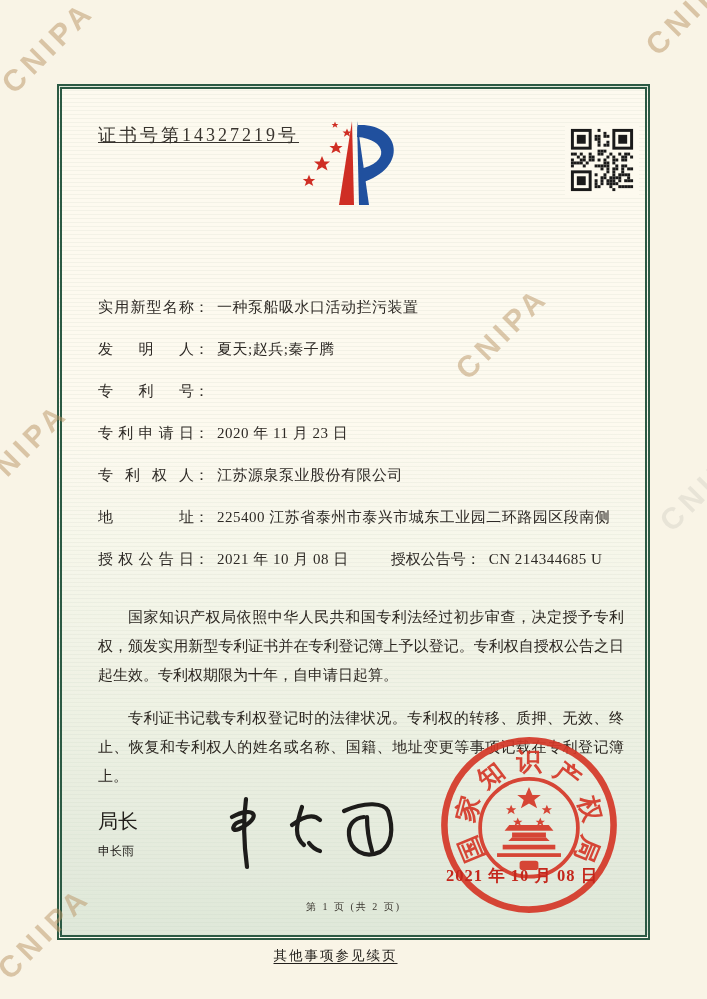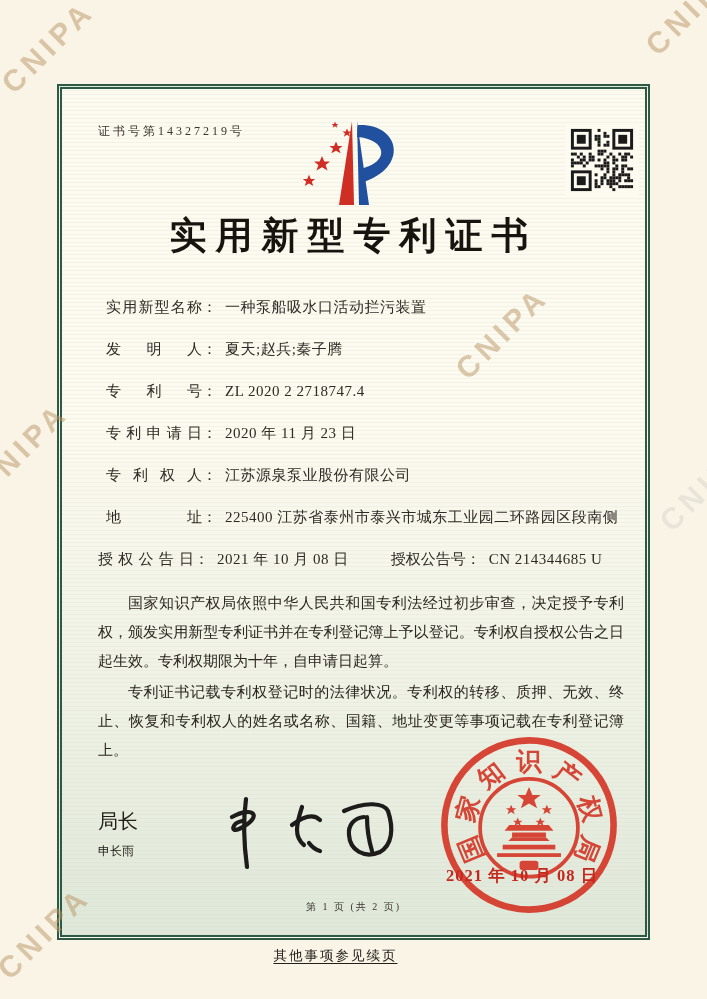--- a/index.html
+++ b/index.html
@@ -18,39 +18,39 @@
   .wm.faint{color:rgba(90,90,90,.10);}
   
   .frame{
     position:absolute;left:57px;top:84px;width:593px;height:856px;
     border:5px double #2c5a44;box-sizing:border-box;
     background:
       linear-gradient(180deg, rgba(235,240,228,0) 40%, rgba(205,222,203,.30) 72%, rgba(198,216,198,.55) 100%),
       repeating-linear-gradient(0deg, rgba(110,145,120,.07) 0 1px, rgba(0,0,0,0) 1px 4px),
       #fdfaef;
   }
-  .cert-no{position:absolute;left:36px;top:34px;font-size:12px;letter-spacing:3px;color:#38342e;}
+  .cert-no{position:absolute;left:36px;top:34px;font-size:18px;letter-spacing:3px;color:#38342e;text-decoration:underline;}
   .logo{position:absolute;left:233px;top:24px;width:122px;height:98px;}
   .title{
     position:absolute;left:0;top:122px;width:100%;text-align:center;
     font-size:37px;font-weight:700;letter-spacing:9px;color:#17140f;
   }
   .qr{position:absolute;right:6px;top:34px;width:74px;height:74px;}
   
   .fields{position:absolute;left:36px;top:207px;width:528px;font-size:15px;line-height:22px;}
-  .frow{display:flex;margin-bottom:20px;margin-left:8px;}
+  .frow{display:flex;margin-bottom:20px;}
   .flabel{display:inline-block;width:96px;text-align:justify;text-align-last:justify;flex:0 0 96px;}
   .fcolon{flex:0 0 auto;margin-right:8px;}
   .fvalue{flex:1 1 auto;letter-spacing:.5px;}
   .grantrow{display:flex;margin-top:9px;}
   .gpair{display:flex;}
   .gpair.right{margin-left:42px;justify-content:center;}
   
   .bodytext{position:absolute;left:36px;top:500px;width:526px;font-size:15px;line-height:29px;color:#2b2620;}
-  .bodytext p{margin:0 0 2px 0;text-indent:2em;text-align:justify;}
+  .bodytext p{margin:14px 0 2px 0;text-indent:2em;text-align:justify;}
   
   .sig-label{position:absolute;left:36px;top:719px;font-size:20px;font-family:"Liberation Sans","DejaVu Sans",sans-serif;color:#23201c;}
   .sig-name{position:absolute;left:36px;top:754px;font-size:12px;font-family:"Liberation Sans","DejaVu Sans",sans-serif;color:#23201c;}
   .sig-hand{position:absolute;left:150px;top:698px;width:195px;height:88px;}
   
   .seal{position:absolute;left:373px;top:642px;width:188px;height:188px;opacity:.92;}
   .seal-date{
     position:absolute;left:384px;top:776px;width:230px;
     font-size:16.5px;letter-spacing:1px;color:#c4271c;font-weight:bold;white-space:nowrap;z-index:5;
   }
@@ -84,21 +84,20 @@
       <polygon points="44,92 57,8 59,92" fill="#cf2e24"></polygon>
       <path d="M62,8 L74,92 L64,92 Z" fill="#20509e"></path>
       <path d="M63,12 C104,10 116,54 66,70 L64,56 C96,50 92,26 62,24 Z" fill="#20509e"></path>
       <use href="#star" transform="translate(14,68) scale(0.62)" fill="#cf2e24"></use>
       <use href="#star" transform="translate(27,51) scale(0.80)" fill="#cf2e24"></use>
       <use href="#star" transform="translate(41,35) scale(0.66)" fill="#cf2e24"></use>
       <use href="#star" transform="translate(52,20) scale(0.45)" fill="#cf2e24"></use>
       <use href="#star" transform="translate(40,12) scale(0.34)" fill="#cf2e24"></use>
     </svg>
 
-    <div class="title">实用新型专利证书</div>
 
     <svg class="qr" id="qr-svg" viewBox="0 0 25 25">
         <rect x="0" y="0" width="25" height="25" fill="#fdfaef"></rect>
         <rect x="11" y="2" width="1" height="1" fill="#1a1a1a"></rect>
         <rect x="13" y="3" width="1" height="1" fill="#1a1a1a"></rect>
         <rect x="10" y="4" width="1" height="1" fill="#1a1a1a"></rect>
         <rect x="11" y="4" width="1" height="1" fill="#1a1a1a"></rect>
         <rect x="13" y="4" width="1" height="1" fill="#1a1a1a"></rect>
         <rect x="14" y="4" width="1" height="1" fill="#1a1a1a"></rect>
         <rect x="10" y="5" width="1" height="1" fill="#1a1a1a"></rect>
@@ -225,21 +224,20 @@
         <span class="fvalue">一种泵船吸水口活动拦污装置</span>
       </div>
       <div class="frow">
         <span class="flabel">发明人</span>
           <span class="fcolon">：</span>
         <span class="fvalue">夏天;赵兵;秦子腾</span>
       </div>
       <div class="frow">
         <span class="flabel">专利号</span>
           <span class="fcolon">：</span>
-        <span class="fvalue">ZL 2020 2 2718747.4</span>
       </div>
       <div class="frow">
         <span class="flabel">专利申请日</span>
           <span class="fcolon">：</span>
         <span class="fvalue">2020 年 11 月 23 日</span>
       </div>
       <div class="frow">
         <span class="flabel">专利权人</span>
           <span class="fcolon">：</span>
         <span class="fvalue">江苏源泉泵业股份有限公司</span>

